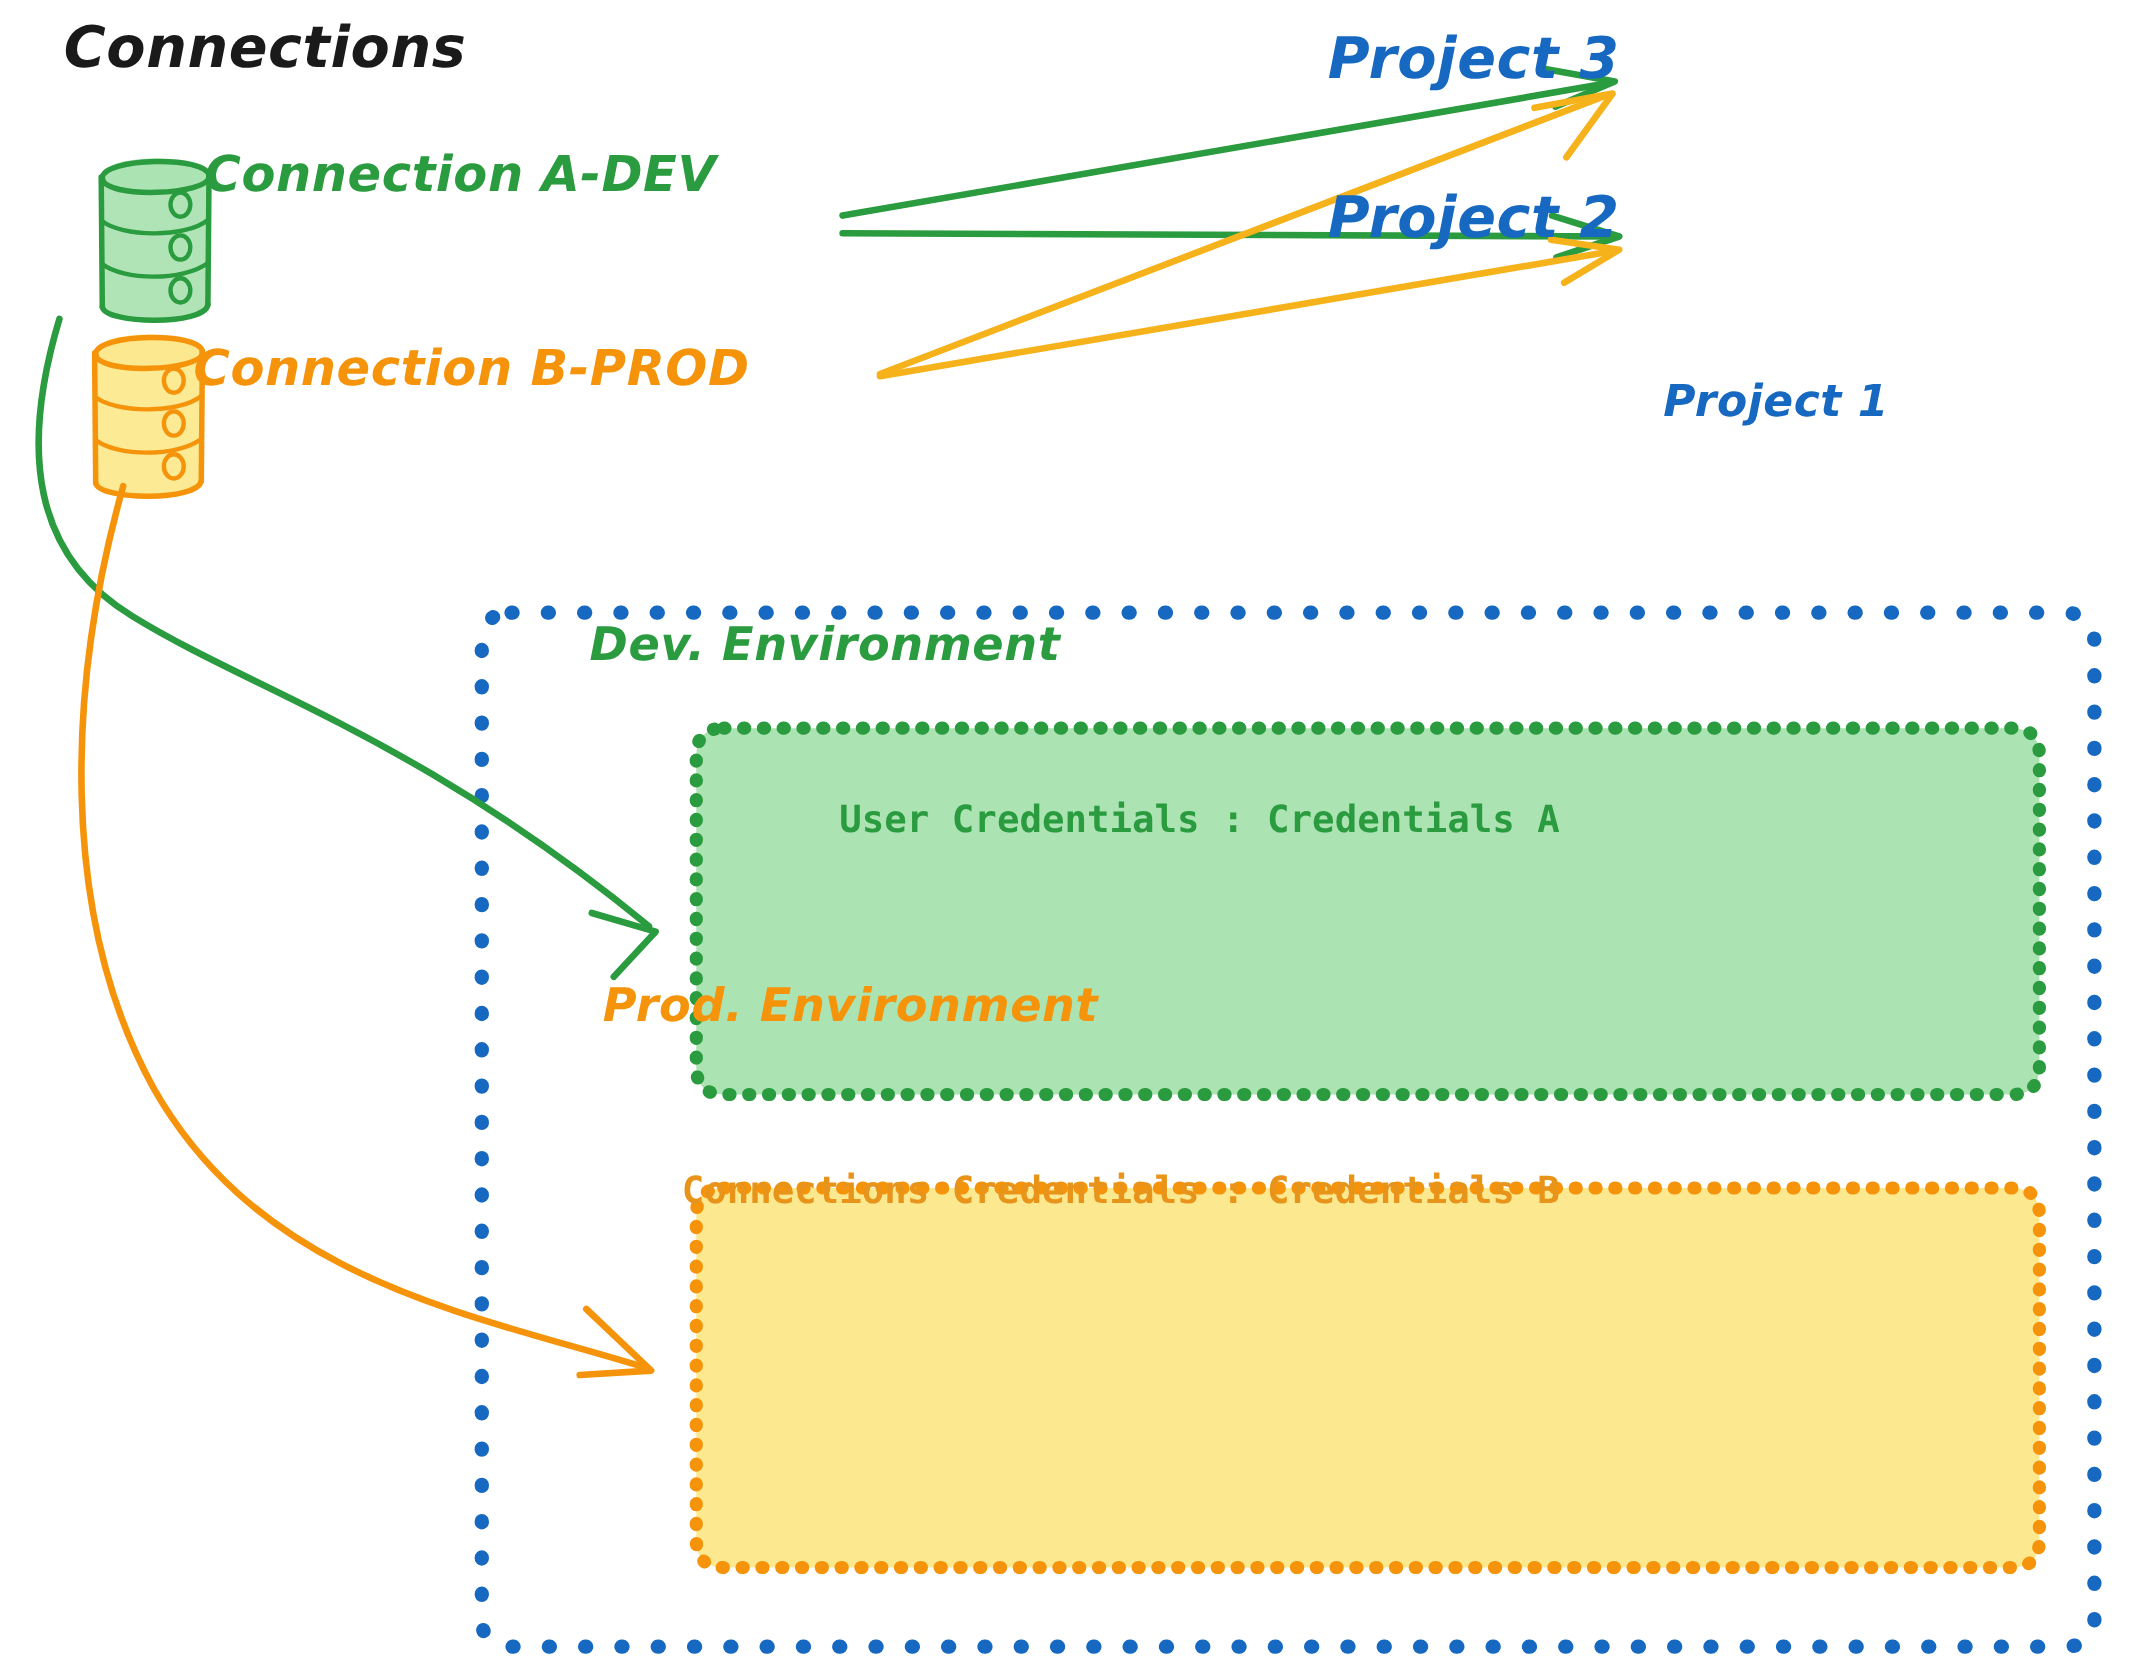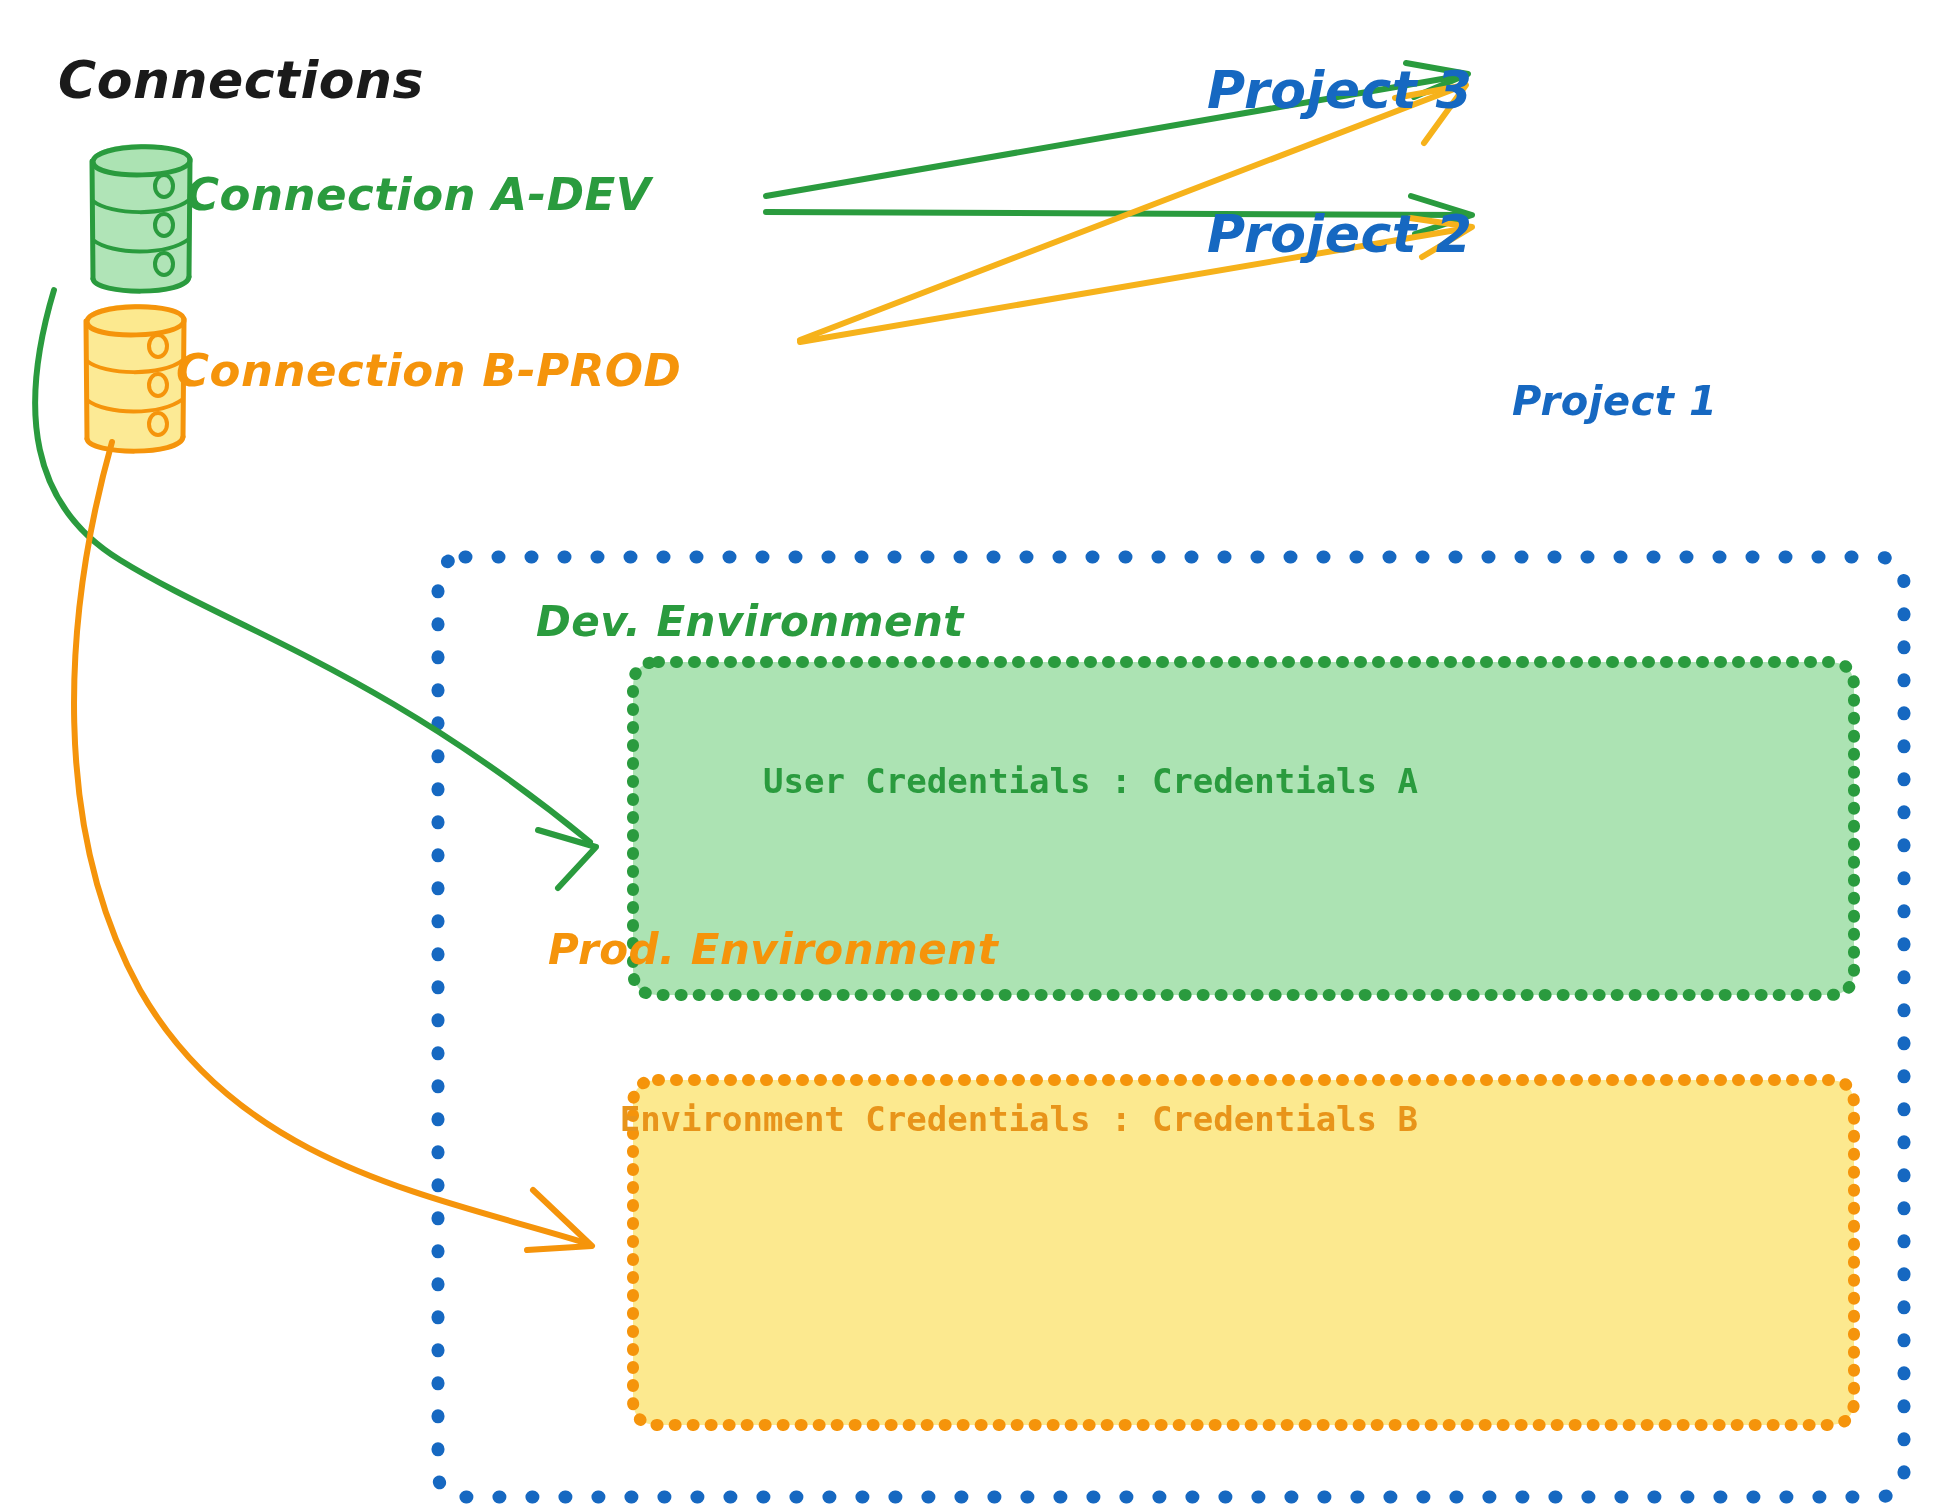--- a/index.html
+++ b/index.html
@@ -24,21 +24,20 @@
     width: 1948px;
     height: 1506px;
   }
   
   .lbl {
     position: absolute;
     white-space: nowrap;
     font-family: "DejaVu Sans", sans-serif;
     line-height: 1;
     user-select: none;
-    margin-top: 36px;
   }
   .hand {
     font-family: "DejaVu Sans", sans-serif;
     font-style: italic;
     font-weight: 600;
     letter-spacing: 0.5px;
   }
   .mono {
     font-family: "DejaVu Sans Mono", monospace;
     font-weight: 700;
@@ -253,15 +252,15 @@
   <div class="lbl hand" id="label-project-2">Project 2</div>
 
   <div class="lbl hand" id="label-project-1">Project 1</div>
 
   <div class="lbl hand" id="label-dev-env">Dev. Environment</div>
 
   <div class="lbl mono creds" id="label-dev-creds">User Credentials : Credentials A</div>
 
   <div class="lbl hand" id="label-prod-env">Prod. Environment</div>
 
-  <div class="lbl mono creds" id="label-prod-creds">Environment Credentials : Credentials B</div>
+  <div class="lbl mono creds" id="label-prod-creds">Connections Credentials : Credentials B</div>
 
 </div>
 
 </body></html>

